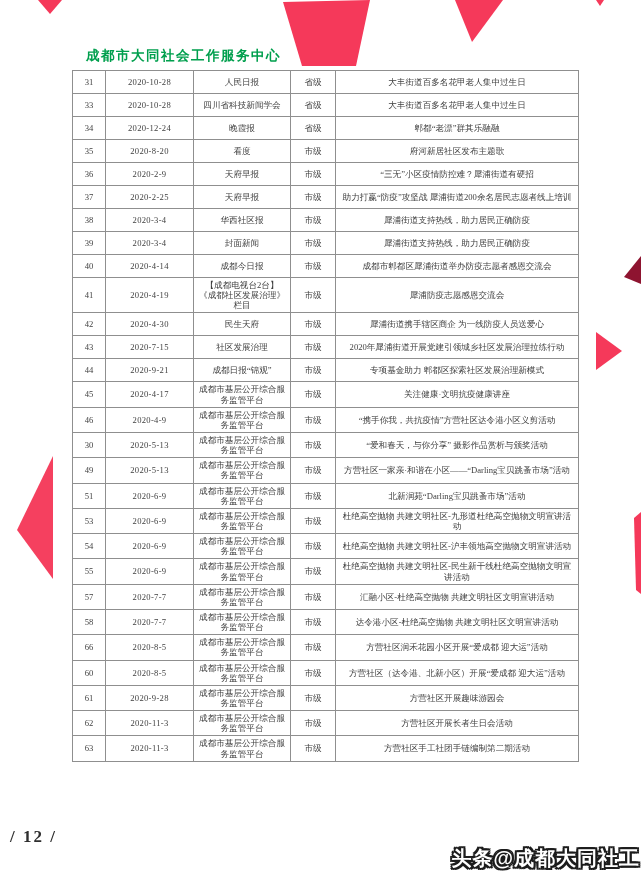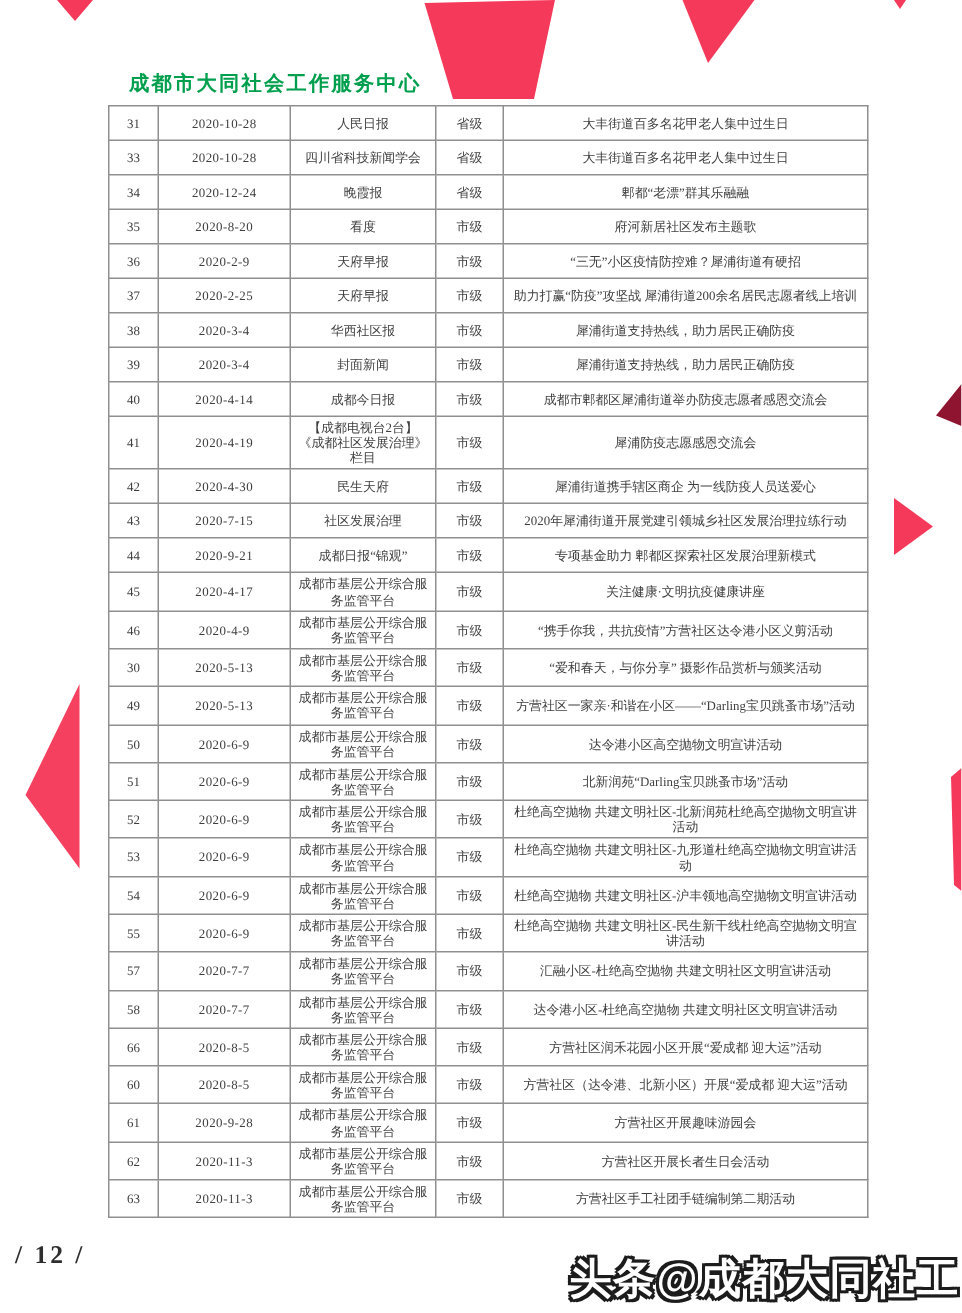--- a/index.html
+++ b/index.html
@@ -28,21 +28,21 @@
   }
   .report-table td.c-date{letter-spacing:0.3px;font-family:Liberation Serif, serif;}
   .page-number{
     position:absolute;left:10px;top:827px;
     font-size:17px;color:#2e2e2e;font-weight:bold;
     letter-spacing:2px;z-index:3;
   }
   .watermark{
     position:absolute;right:1px;bottom:3px;z-index:10;
     font-family:"Liberation Sans","DejaVu Sans",sans-serif;
-    font-weight:bold;font-size:28px;letter-spacing:1px;
+    font-weight:bold;font-size:20px;letter-spacing:1px;
     color:#ffffff;white-space:nowrap;
     text-shadow:
       -2px -2px 0 #1c1c1c, 2px -2px 0 #1c1c1c,
       -2px  2px 0 #1c1c1c, 2px  2px 0 #1c1c1c,
       -2px  0   0 #1c1c1c, 2px  0   0 #1c1c1c,
        0   -2px 0 #1c1c1c, 0    2px 0 #1c1c1c;
   }
 </style>
 </head>
 <body>
@@ -182,39 +182,25 @@
         <td class="c-desc">“爱和春天，与你分享” 摄影作品赏析与颁奖活动</td>
       </tr>
       <tr>
         <td class="c-idx">49</td>
         <td class="c-date">2020-5-13</td>
         <td class="c-media">成都市基层公开综合服务监管平台</td>
         <td class="c-level">市级</td>
         <td class="c-desc">方营社区一家亲·和谐在小区——“Darling宝贝跳蚤市场”活动</td>
       </tr>
       <tr>
-        <td class="c-idx">50</td>
-        <td class="c-date">2020-6-9</td>
-        <td class="c-media">成都市基层公开综合服务监管平台</td>
-        <td class="c-level">市级</td>
-        <td class="c-desc">达令港小区高空抛物文明宣讲活动</td>
-      </tr>
-      <tr>
         <td class="c-idx">51</td>
         <td class="c-date">2020-6-9</td>
         <td class="c-media">成都市基层公开综合服务监管平台</td>
         <td class="c-level">市级</td>
         <td class="c-desc">北新润苑“Darling宝贝跳蚤市场”活动</td>
-      </tr>
-      <tr>
-        <td class="c-idx">52</td>
-        <td class="c-date">2020-6-9</td>
-        <td class="c-media">成都市基层公开综合服务监管平台</td>
-        <td class="c-level">市级</td>
-        <td class="c-desc">杜绝高空抛物 共建文明社区-北新润苑杜绝高空抛物文明宣讲活动</td>
       </tr>
       <tr>
         <td class="c-idx">53</td>
         <td class="c-date">2020-6-9</td>
         <td class="c-media">成都市基层公开综合服务监管平台</td>
         <td class="c-level">市级</td>
         <td class="c-desc">杜绝高空抛物 共建文明社区-九形道杜绝高空抛物文明宣讲活动</td>
       </tr>
       <tr>
         <td class="c-idx">54</td>

